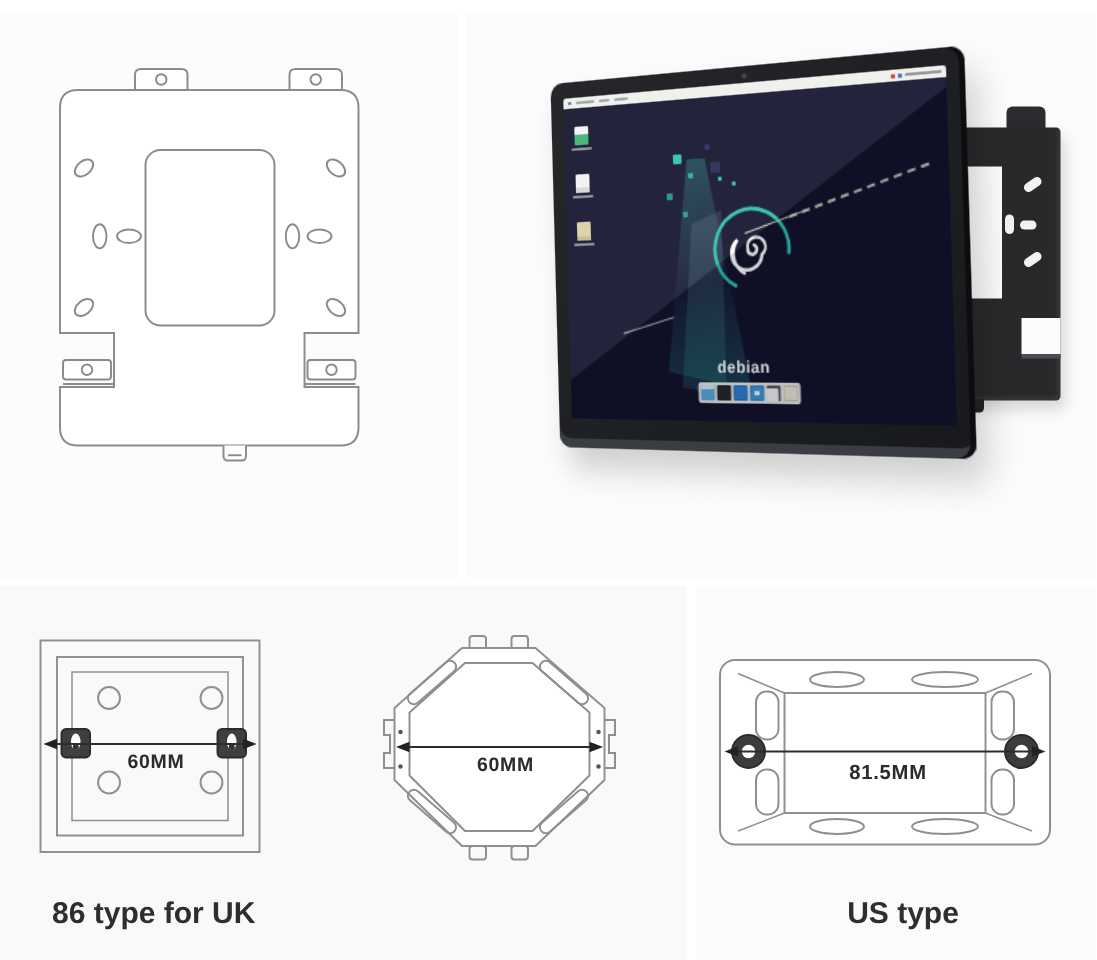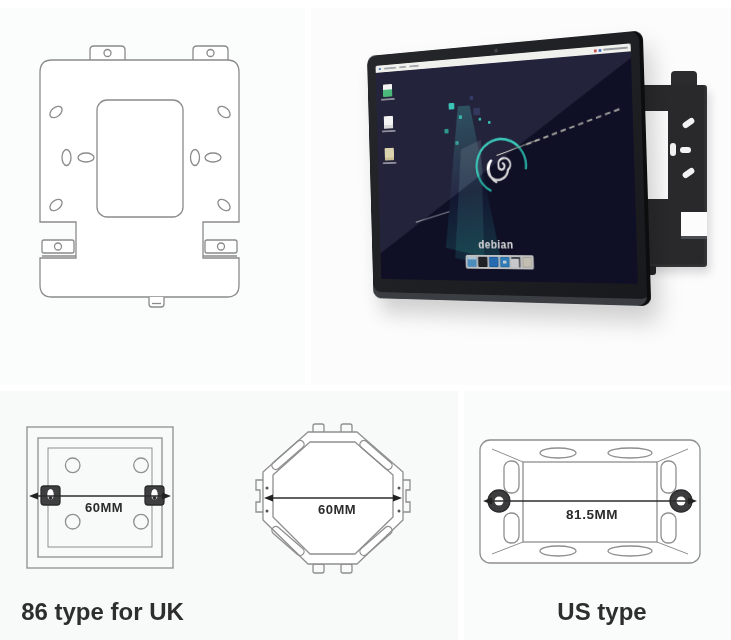--- a/index.html
+++ b/index.html
@@ -7,21 +7,21 @@
         font-family:"Liberation Sans",sans-serif;}
   .panel{position:absolute;background:#fbfcfc;}
   #panel-tl{left:0;top:8px;width:305px;height:377px;background:#fbfcfc;}
   #panel-tr{left:311px;top:8px;width:420px;height:377px;background:#fcfcfd;}
   #panel-bl{left:0;top:391px;width:458px;height:249px;background:#f8f9f9;}
   #panel-br{left:464px;top:391px;width:267px;height:249px;background:#fafbfb;}
 
   svg text{font-family:"Liberation Sans",sans-serif;}
   .dim-text{font-size:13px;font-weight:bold;fill:#2b2b2b;letter-spacing:.5px;}
 
-  .box-label{position:absolute;top:598px;font-size:24px;font-weight:bold;color:#2e2e2e;text-align:center;}
+  .box-label{position:absolute;top:598px;font-size:20px;font-weight:bold;color:#2e2e2e;text-align:center;}
   #label-uk{left:20px;width:165px;}
   #label-eu{left:255px;width:160px;}
   #label-us{left:522px;width:160px;}
 
   
   .bracket-plate{position:absolute;left:618px;top:85px;width:89px;height:182px;background:#29292c;
      border-radius:3px;box-shadow:inset -2px -2px 3px rgba(255,255,255,0.07), 3px 6px 10px rgba(0,0,0,0.15);}
   .bracket-tab{position:absolute;left:671px;top:71px;width:26px;height:16px;background:#2c2c2f;border-radius:4px 4px 0 0;}
   .bracket-window{position:absolute;left:17px;top:26px;width:33px;height:88px;background:#fcfcfd;}
   .bracket-notch{position:absolute;right:0;top:127px;width:26px;height:24px;background:#fcfcfd;}

